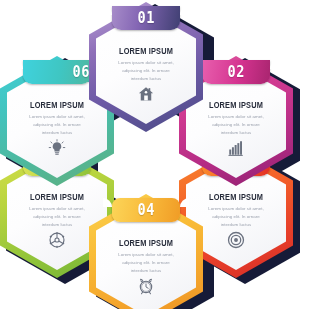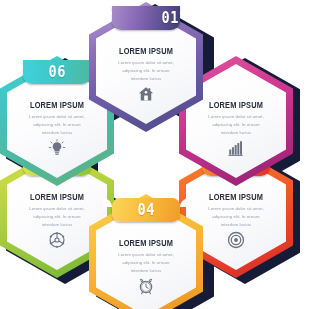--- a/index.html
+++ b/index.html
@@ -133,36 +133,36 @@
     left:0;right:0;
     top:83px;
     display:flex;
     justify-content:center;
     z-index:9;
   }
   .icon-wrap svg{display:block;}
 
   
   .c1 .hex-outer{background:linear-gradient(160deg,#b9a0d8 0%,#8e6fb8 30%,#6d5aa6 60%,#4a4a85 100%);}
-  .c1 .num-tab  {background:linear-gradient(100deg,#a78cc9 0%,#8466b4 40%,#3f3f72 100%);justify-content:flex-end;}
+  .c1 .num-tab  {background:linear-gradient(100deg,#a78cc9 0%,#8466b4 40%,#3f3f72 100%);}
 
   .c2 .hex-outer{background:linear-gradient(160deg,#e0559f 0%,#d03a91 35%,#b32b84 70%,#8e2070 100%);}
   .c2 .num-tab  {background:linear-gradient(100deg,#e85fae 0%,#d4338f 55%,#a8256f 100%);}
 
   .c3 .hex-outer{background:linear-gradient(160deg,#f98b2d 0%,#f4642a 35%,#e8402a 70%,#d62b26 100%);}
   .c3 .num-tab  {background:linear-gradient(100deg,#fb8f2c 0%,#f35a28 55%,#e22f24 100%);}
 
   .c4 .hex-outer{background:linear-gradient(160deg,#fcd24f 0%,#f9bd38 35%,#f4a52c 70%,#ec8f22 100%);}
   .c4 .num-tab  {background:linear-gradient(100deg,#fcd558 0%,#f8b839 55%,#f09c26 100%);border-radius:8px;}
 
   .c5 .hex-outer{background:linear-gradient(160deg,#d7e04a 0%,#b8d43e 35%,#92c43a 70%,#74b436 100%);}
   .c5 .num-tab  {background:linear-gradient(100deg,#dbe356 0%,#b5d23f 55%,#8cc23a 100%);}
 
   .c6 .hex-outer{background:linear-gradient(160deg,#3fd0d8 0%,#43c3bd 35%,#4fb79a 70%,#5fb07f 100%);}
-  .c6 .num-tab  {background:linear-gradient(100deg,#3fd2dd 0%,#3fc6c2 55%,#4fb7a0 100%);}
+  .c6 .num-tab  {background:linear-gradient(100deg,#3fd2dd 0%,#3fc6c2 55%,#4fb7a0 100%);justify-content:flex-end;}
 
   
   .card.c1{z-index:14;}
   .card.c2{z-index:13;}
   .card.c3{z-index:12;}
   .card.c4{z-index:15;}
   .card.c5{z-index:12;}
   .card.c6{z-index:13;}
   .dark-hex{z-index:2;}
   .dark-hex.d4{z-index:3;}
@@ -199,20 +199,23 @@
         <rect x="9.6" y="14" width="4.8" height="6.5" fill="#ffffff"></rect>
         <circle cx="12" cy="9.6" r="1.7" fill="#ffffff"></circle>
         <rect x="15.4" y="4.2" width="2.3" height="4" fill="#6b7280"></rect>
       </svg>
     </div>
   </div>
 
   <div class="card c2">
     <div class="hex-outer"></div>
     <div class="hex-inner"></div>
+    <div class="num-tab">
+      <span class="num-txt">02</span>
+    </div>
     <div class="content">
       <p class="title">LOREM IPSUM</p>
       <p class="desc">Lorem ipsum dolor sit amet,</p>
       <p class="desc">adipiscing elit. In ornare</p>
       <p class="desc">interdum luctus</p>
     </div>
     <div class="icon-wrap">
       <svg width="18" height="18" viewBox="0 0 24 24">
         <rect x="3" y="14" width="2.6" height="7" fill="#6b7280"></rect>
         <rect x="6.6" y="11" width="2.6" height="10" fill="#6b7280"></rect>

